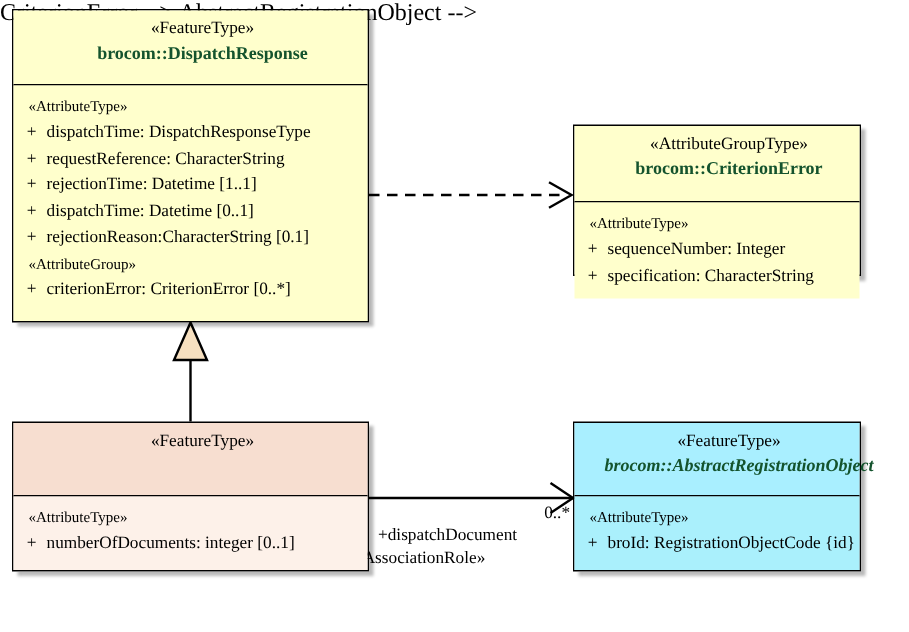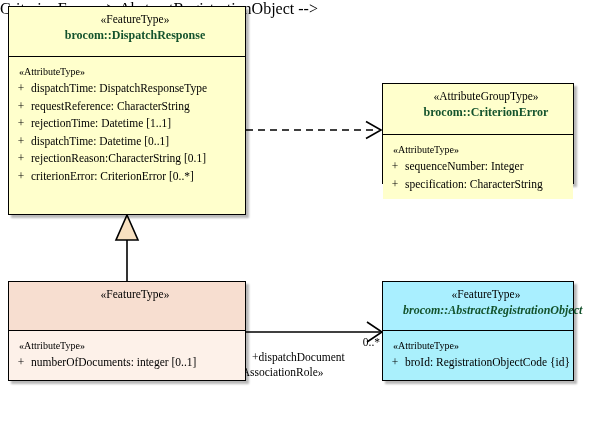--- a/index.html
+++ b/index.html
@@ -143,20 +143,21 @@
         <span class="attr-txt">rejectionTime: Datetime [1..1]</span>
       </div>
       <div class="attr-row">
         <span class="attr-vis">+</span>
         <span class="attr-txt">dispatchTime: Datetime [0..1]</span>
       </div>
       <div class="attr-row">
         <span class="attr-vis">+</span>
         <span class="attr-txt">rejectionReason:CharacterString [0.1]</span>
       </div>
+      <div class="grp-label">«AttributeGroup»</div>
       <div class="attr-row">
         <span class="attr-vis">+</span>
         <span class="attr-txt">criterionError: CriterionError [0..*]</span>
       </div>
     </div>
   </div>
 
   
   <div class="uml-box yellow" style="left:382px; top:83px; width:192px; height:101px;">
     <div class="uml-head" style="height:51px;">

